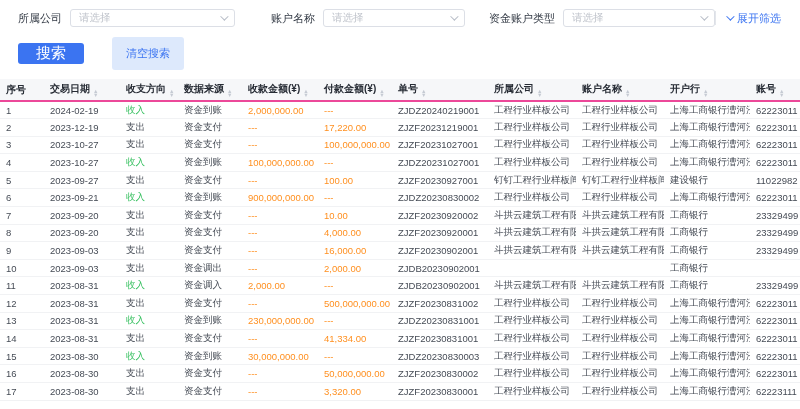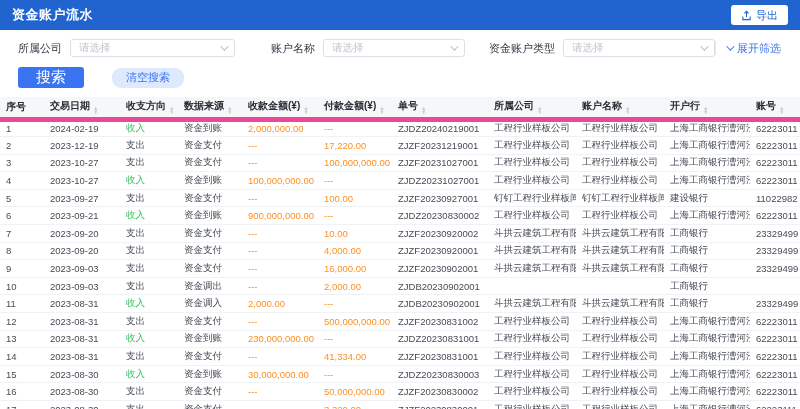--- a/index.html
+++ b/index.html
@@ -27,54 +27,42 @@
   .expand-wrap { display: flex; align-items: center; margin-left: 0; }
   .vdiv { width: 1px; height: 14px; background: #e3e6eb; margin-right: 10px; }
   .expand-link { display: flex; align-items: center; gap: 5px; color: #3b74f1; font-size: 11px;
     text-decoration: none; cursor: pointer; white-space: nowrap; }
   .chev-blue { border-color: #3b74f1; }
 
   
   .actions { display: flex; align-items: center; padding: 10px 12px 9px 18px; gap: 28px; }
   .btn-primary { background: #3b74f1; color: #fff; border: none; border-radius: 3px;
     font-size: 15px; height: 21px; padding: 0 18px; cursor: pointer; }
-  .btn-light { background: #dde9fc; color: #3b74f1; border: none; border-radius: 9px;
-    font-size: 11px; height: 20px; padding: 0 14px; cursor: pointer; }
+  .btn-light { background: #dde9fc; color: #3b74f1; border: none; border-radius: 3px;
+    font-size: 11px; height: 33px; padding: 0 14px; cursor: pointer; }
 
   
   .table-wrap { width: 800px; overflow: hidden; }
   table { border-collapse: collapse; table-layout: fixed; width: 826px; }
-  thead th { background: #f6f7f9; border-bottom: 5px solid #ec4899; height: 22px;
+  thead th { background: #f6f7f9; border-bottom: 2px solid #ec4899; height: 22px;
     font-size: 10px; font-weight: 700; color: #272c35; text-align: left; padding: 0 6px;
     white-space: nowrap; overflow: hidden; cursor: pointer; }
   tbody td { height: 17.6px; font-size: 9.5px; color: #454b55; padding: 0 6px;
     border-bottom: 1px solid #f1f2f4; white-space: nowrap; overflow: hidden; }
   td.dir-in { color: #2ebd59; }
   td.dir-out { color: #454b55; }
   td.amt { color: #ff8f1f; margin-left: 29px; }
   .sorter { display: inline-flex; flex-direction: column; margin-left: 3px; vertical-align: -1px; }
   .sorter i { font-style: normal; font-size: 5.5px; line-height: 4.5px; color: #c5cad3; }
 </style>
 </head>
 <body>
 
 <div class="app">
 
-  <header class="topbar">
-    <div class="title">资金账户流水</div>
-    <button class="export-btn">
-      <span style="display:flex;">
-        <svg width="11" height="11" viewBox="0 0 24 24" fill="none">
-          <path d="M12 15V3M7.5 7.5 12 3l4.5 4.5" stroke="#2163cf" stroke-width="2.4"></path>
-          <path d="M4 14v7h16v-7" stroke="#2163cf" stroke-width="2.4"></path>
-        </svg>
-      </span>
-      <span>导出</span>
-    </button>
-  </header>
 
   <section class="filters">
     <div class="field">
       <label>所属公司</label>
       <div class="select sel-company">
         <span class="ph">请选择</span>
         <span class="chev"></span>
       </div>
     </div>
     <div class="gap1"></div>

